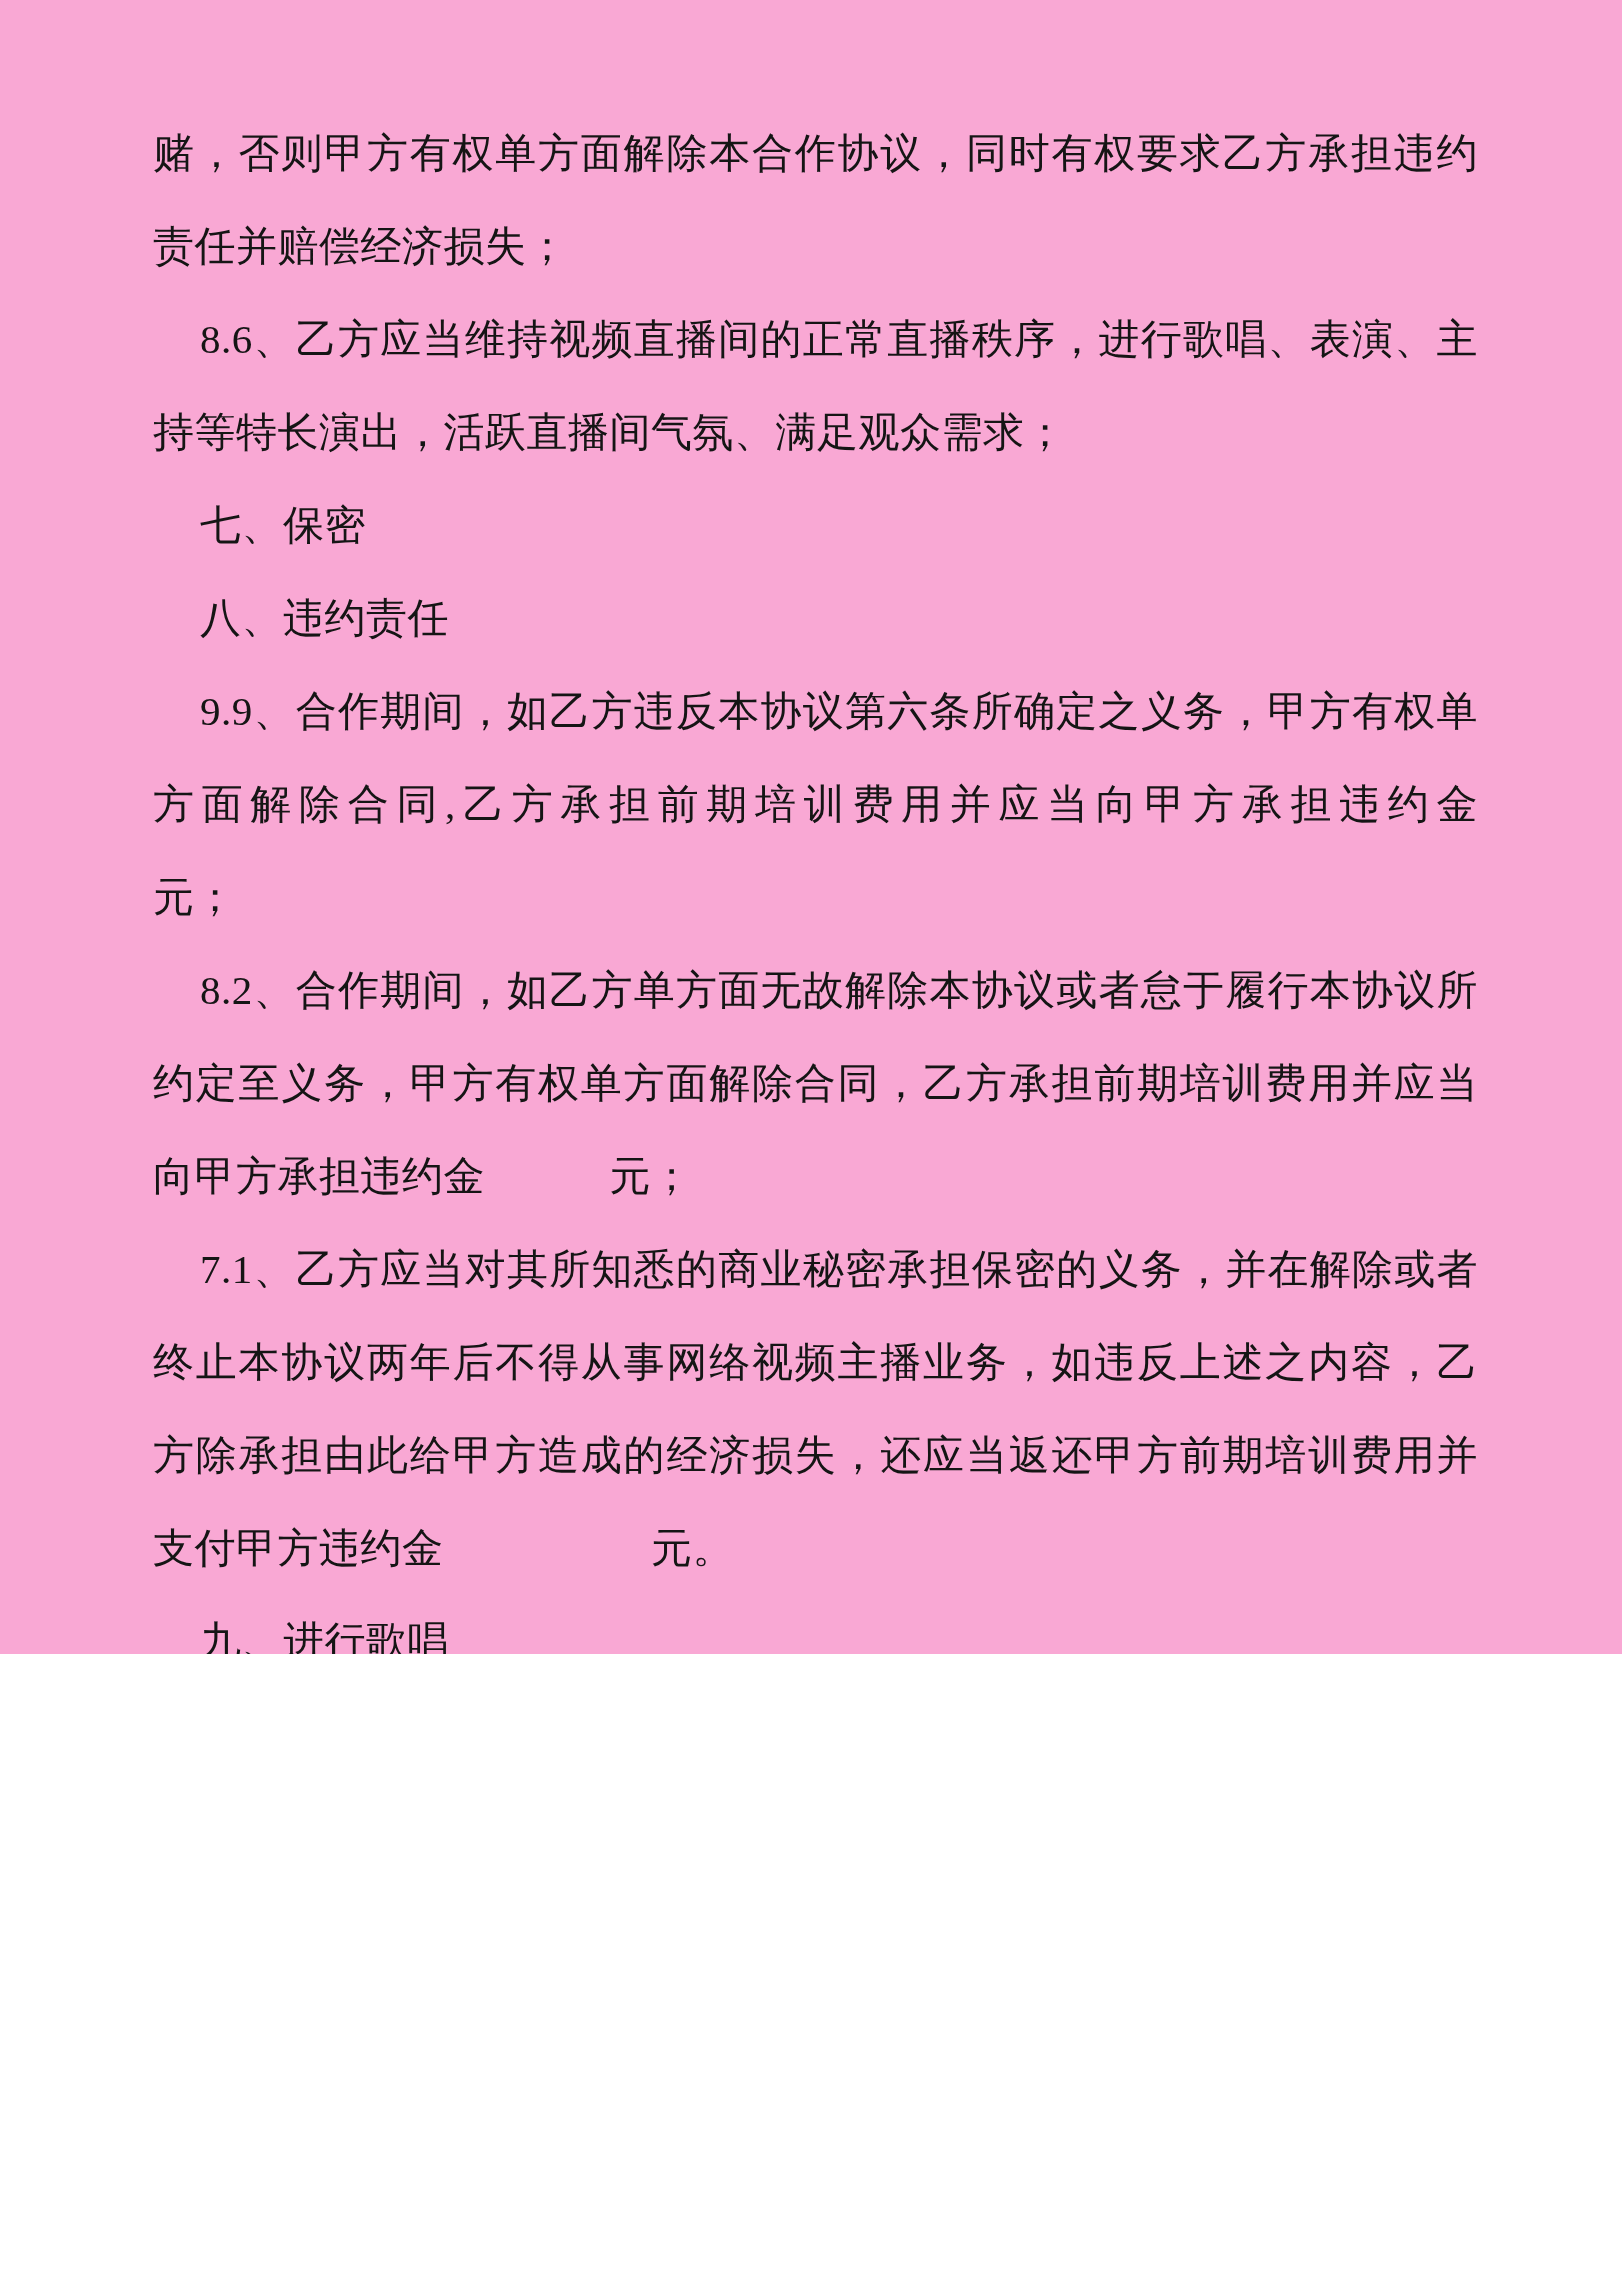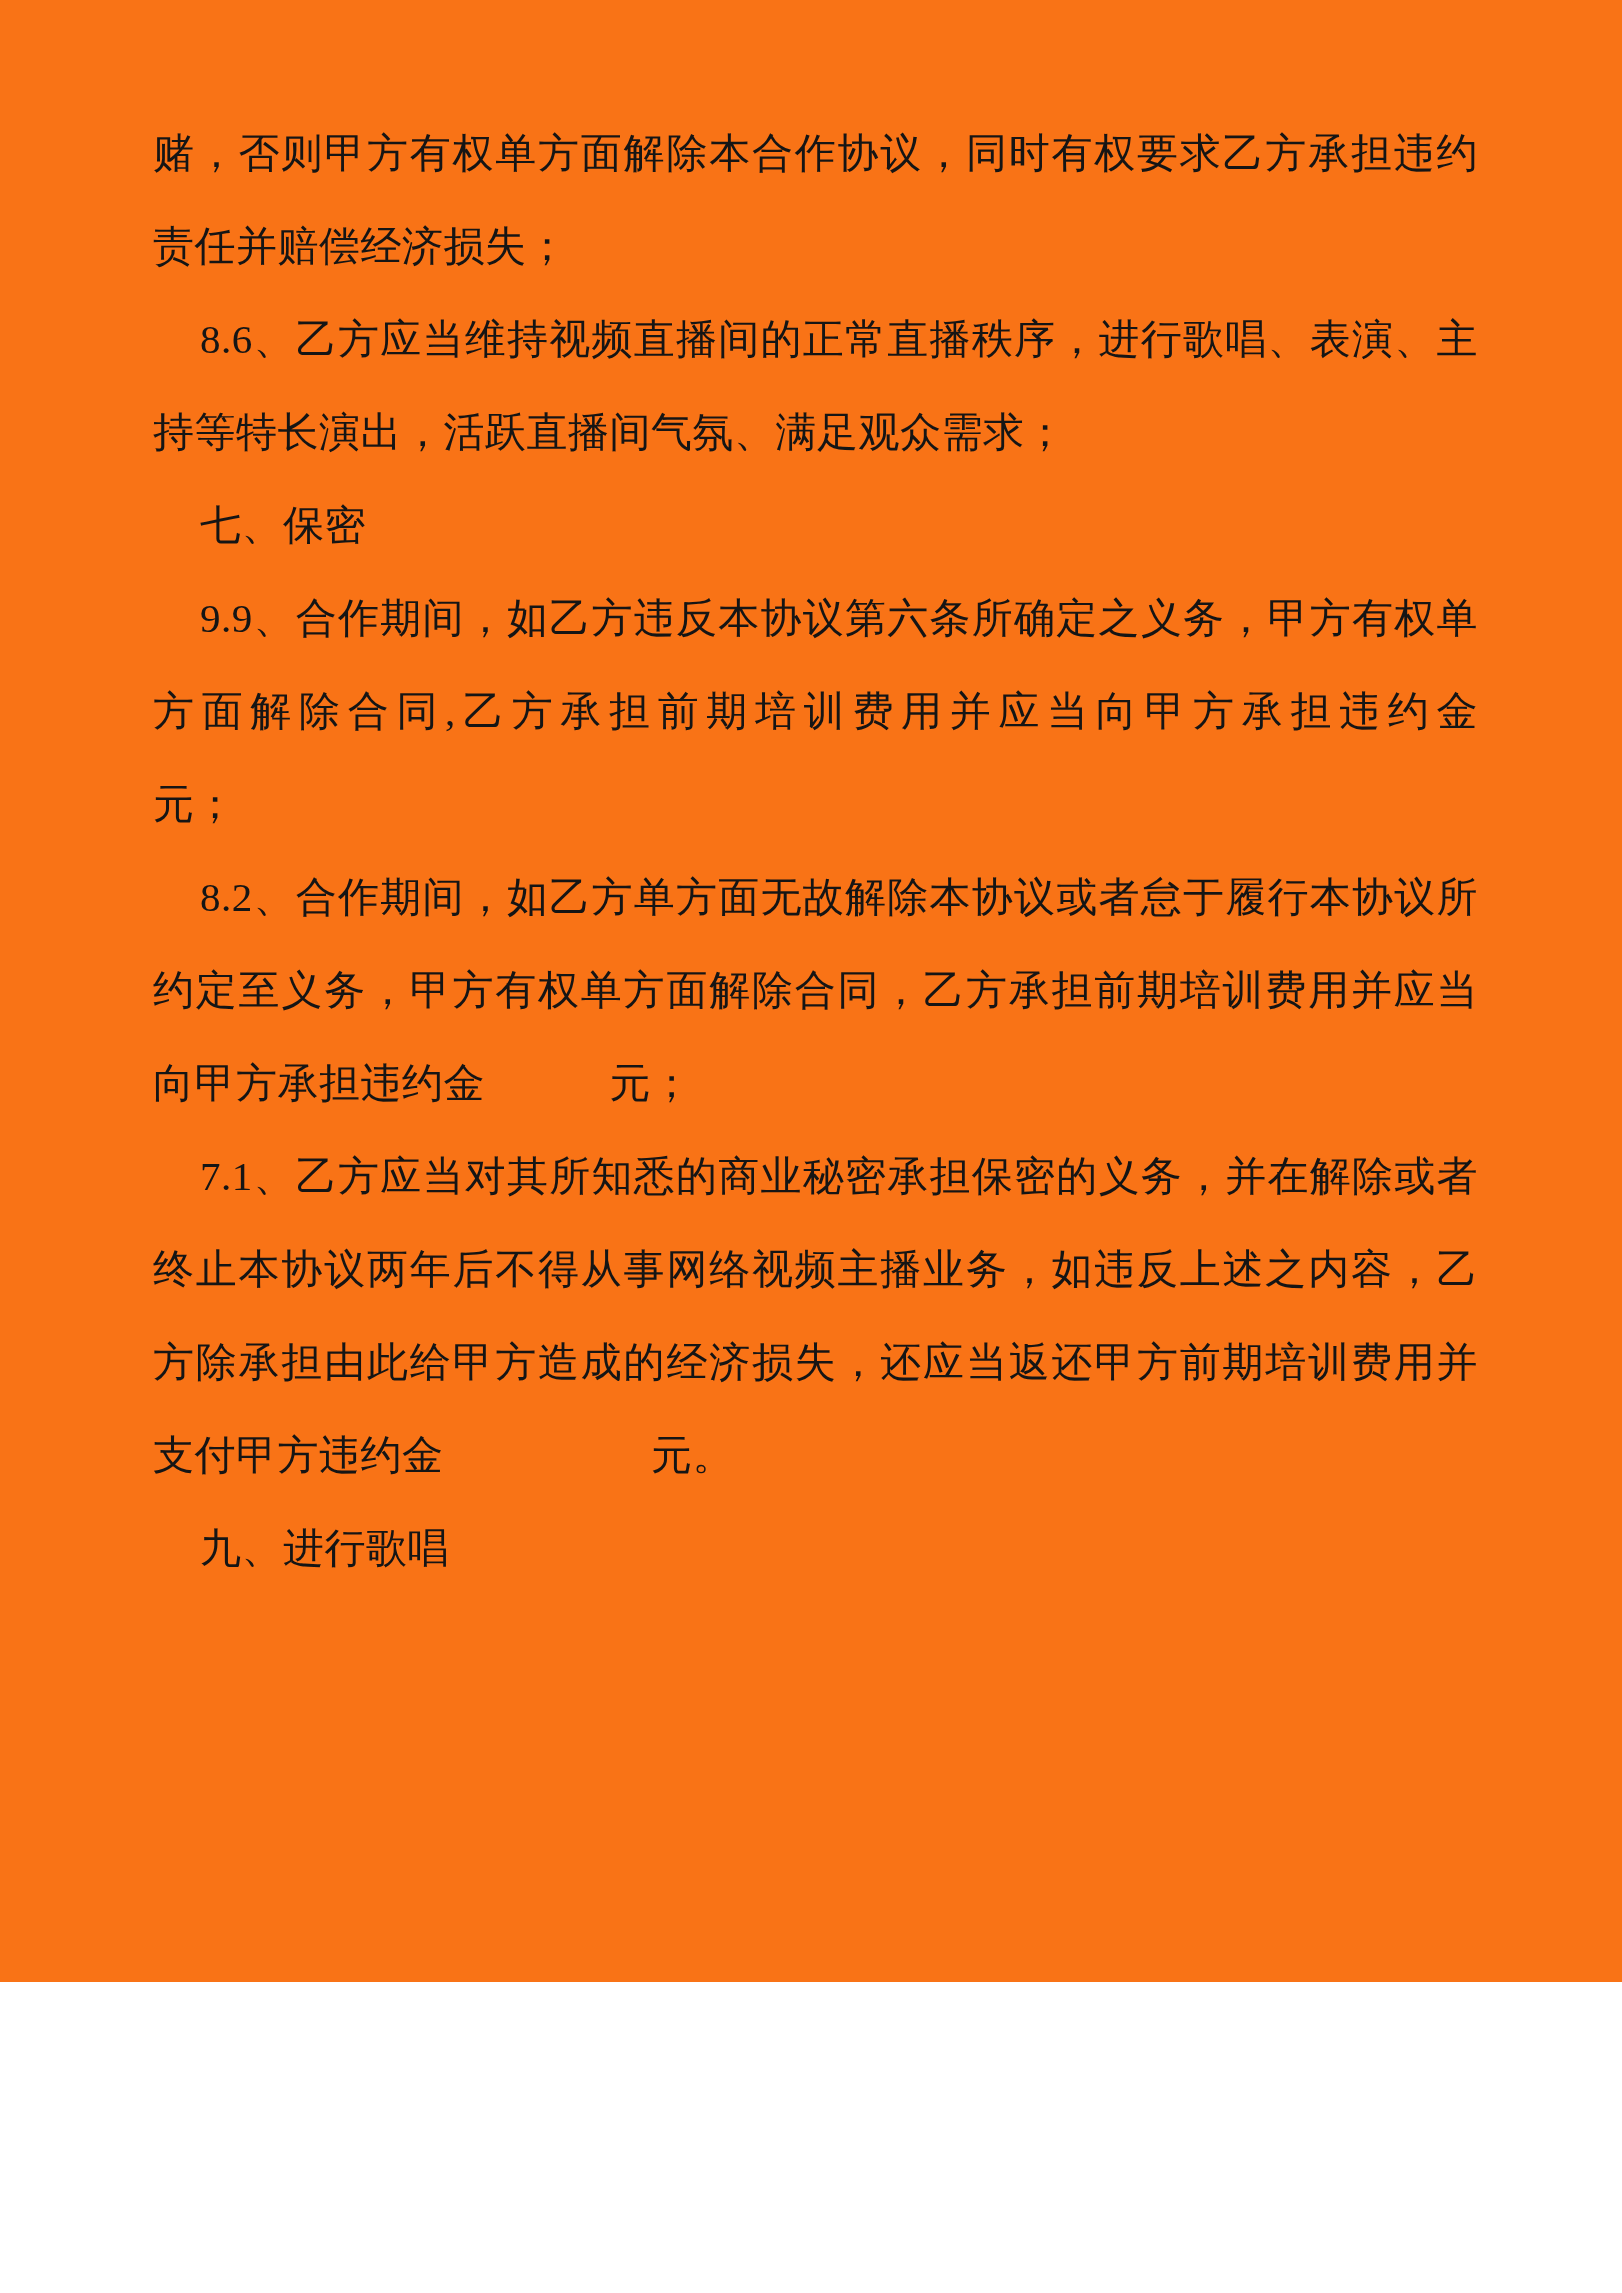--- a/index.html
+++ b/index.html
@@ -4,22 +4,22 @@
 <style>
   * { box-sizing: border-box; }
   html, body {
     margin: 0;
     padding: 0;
     background: #ffffff;
   }
   .page {
     position: relative;
     width: 1623px;
-    height: 1982px;
-    background: #f97316;
+    height: 1654px;
+    background: #f9a8d4;
     padding: 107px 145px 55px 153px;
     overflow: hidden;
     font-family: "Liberation Serif", "DejaVu Serif", serif;
     color: #151515;
   }
   .doc-body {
     width: 100%;
   }
   .para {
     margin: 0;
@@ -40,19 +40,20 @@
   }
 </style>
 </head>
 <body>
 
 <div class="page">
   <div class="doc-body">
       <p class="para no-indent">赌，否则甲方有权单方面解除本合作协议，同时有权要求乙方承担违约责任并赔偿经济损失；</p>
       <p class="para">8.6、乙方应当维持视频直播间的正常直播秩序，进行歌唱、表演、主持等特长演出，活跃直播间气氛、满足观众需求；</p>
       <p class="para heading">七、保密</p>
+      <p class="para heading">八、违约责任</p>
       <p class="para">9.9、合作期间，如乙方违反本协议第六条所确定之义务，甲方有权单方面解除合同,乙方承担前期培训费用并应当向甲方承担违约金　　　　元；</p>
       <p class="para">8.2、合作期间，如乙方单方面无故解除本协议或者怠于履行本协议所约定至义务，甲方有权单方面解除合同，乙方承担前期培训费用并应当向甲方承担违约金　　　元；</p>
       <p class="para">7.1、乙方应当对其所知悉的商业秘密承担保密的义务，并在解除或者终止本协议两年后不得从事网络视频主播业务，如违反上述之内容，乙方除承担由此给甲方造成的经济损失，还应当返还甲方前期培训费用并支付甲方违约金　　　　　元。</p>
       <p class="para heading">九、进行歌唱</p>
     </div>
 </div>
 
 
 </body></html>

